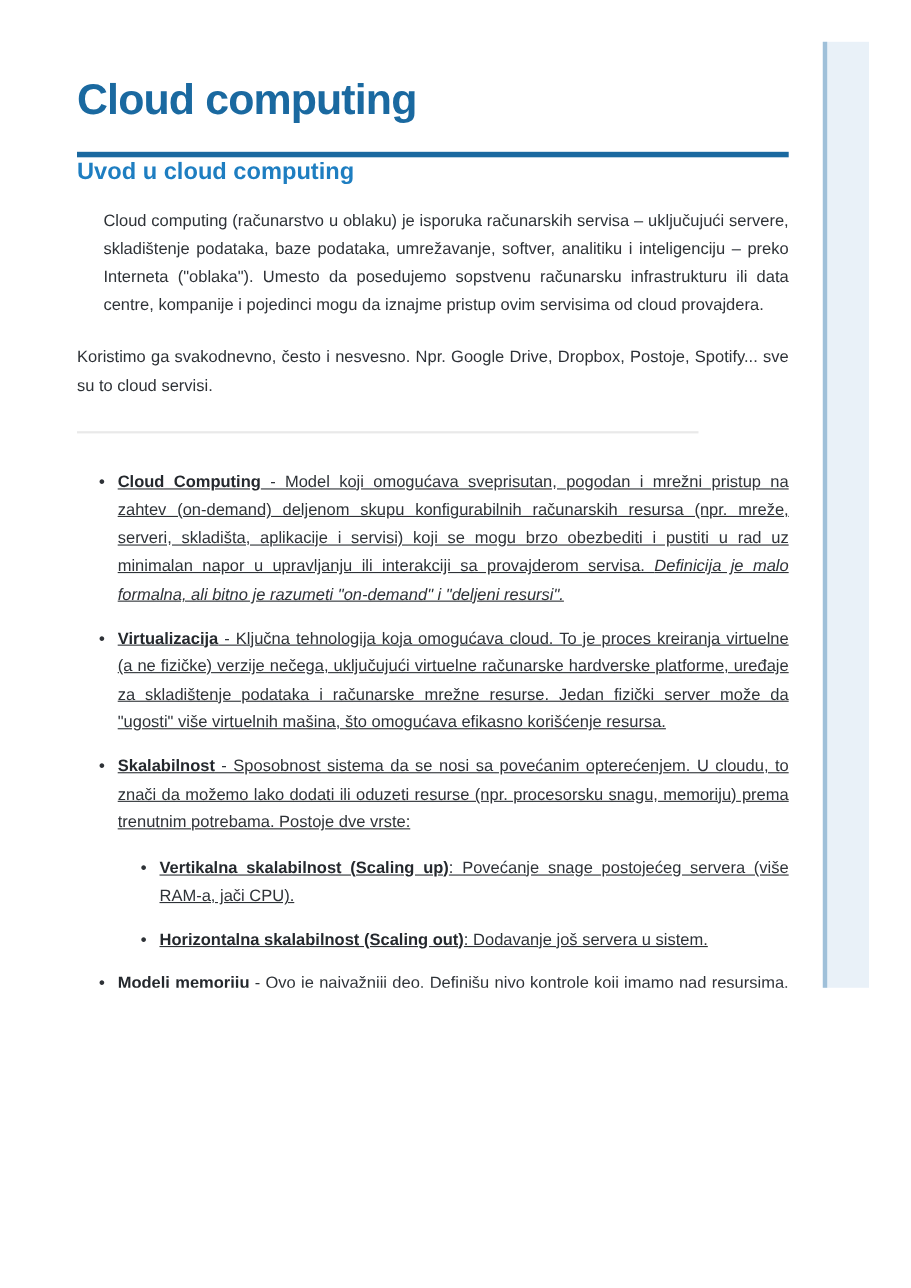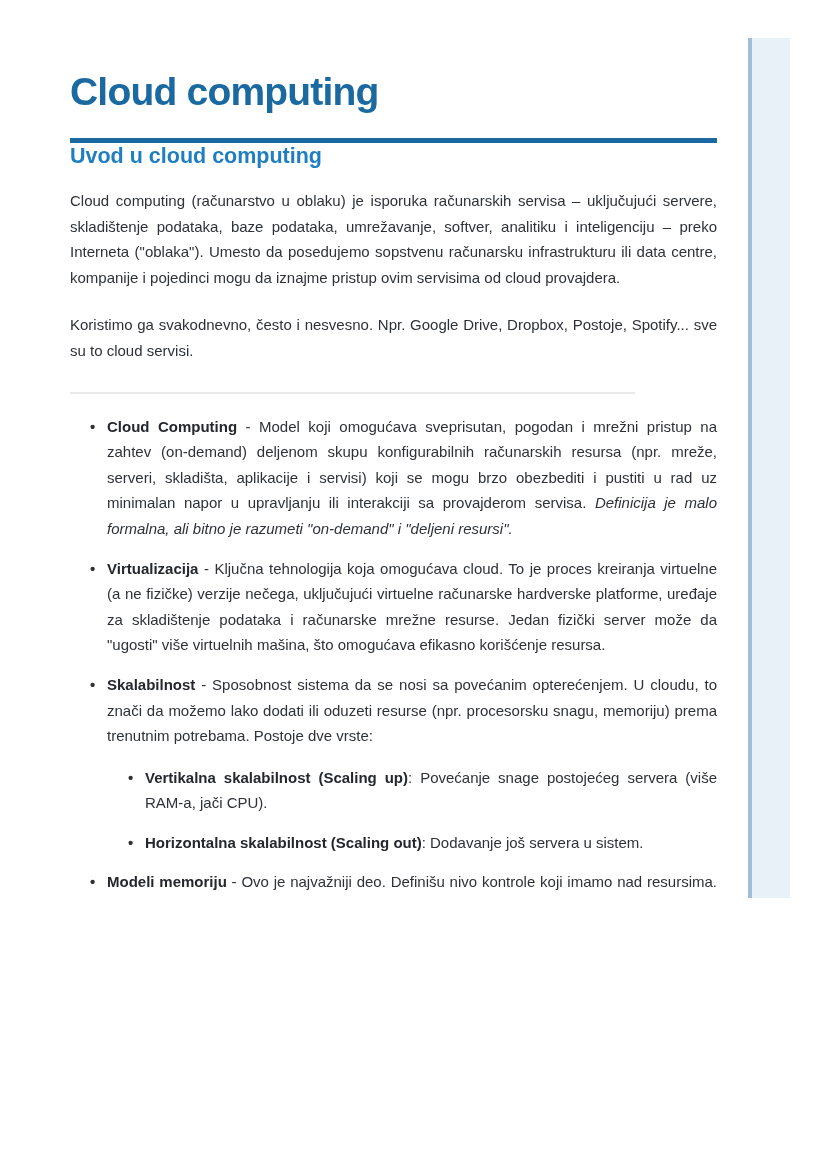--- a/index.html
+++ b/index.html
@@ -55,33 +55,34 @@
     margin:0;
   }
   .h2-first{}
   .h2-second{margin-top:28px;}
   p{
     margin:0;
     font-size:15px;
     line-height:25.6px;
     text-align:justify;
   }
-  .p-1{margin-top:19px;}
+  .p-1{margin-top:19px;margin-left:24px;}
   .p-2{margin-top:22px;}
   hr.divider{
     border:none;
     height:2px;
     background:var(--divider-grey);
     margin:28px 0 0 0;
     width:565px;
   }
   ul.bullets{
     list-style:none;
-    margin:20px 0 0 0;
+    margin:32px 0 0 0;
     padding:0 0 0 37px;
+    text-decoration:underline;
   }
   ul.bullets li{
     position:relative;
     font-size:15px;
     line-height:25.6px;
     text-align:justify;
     margin:0 0 14px 0;
   }
   ul.bullets li::before{
     content:"\2022";

